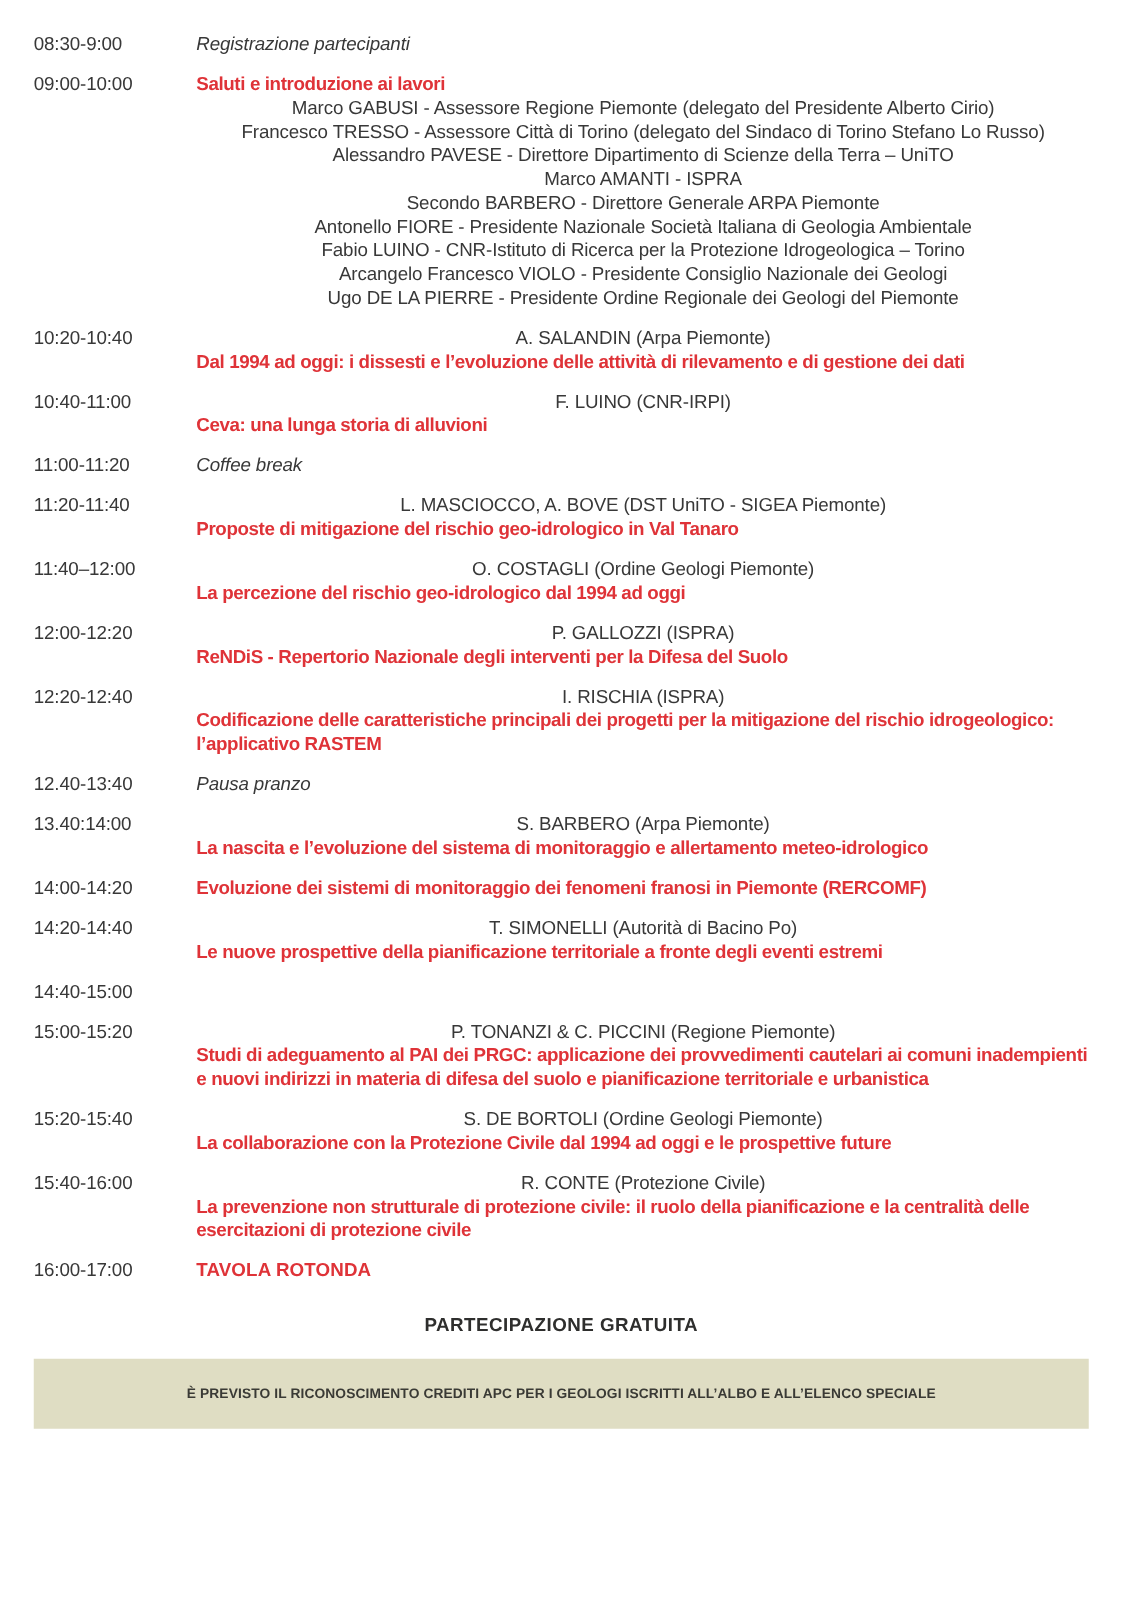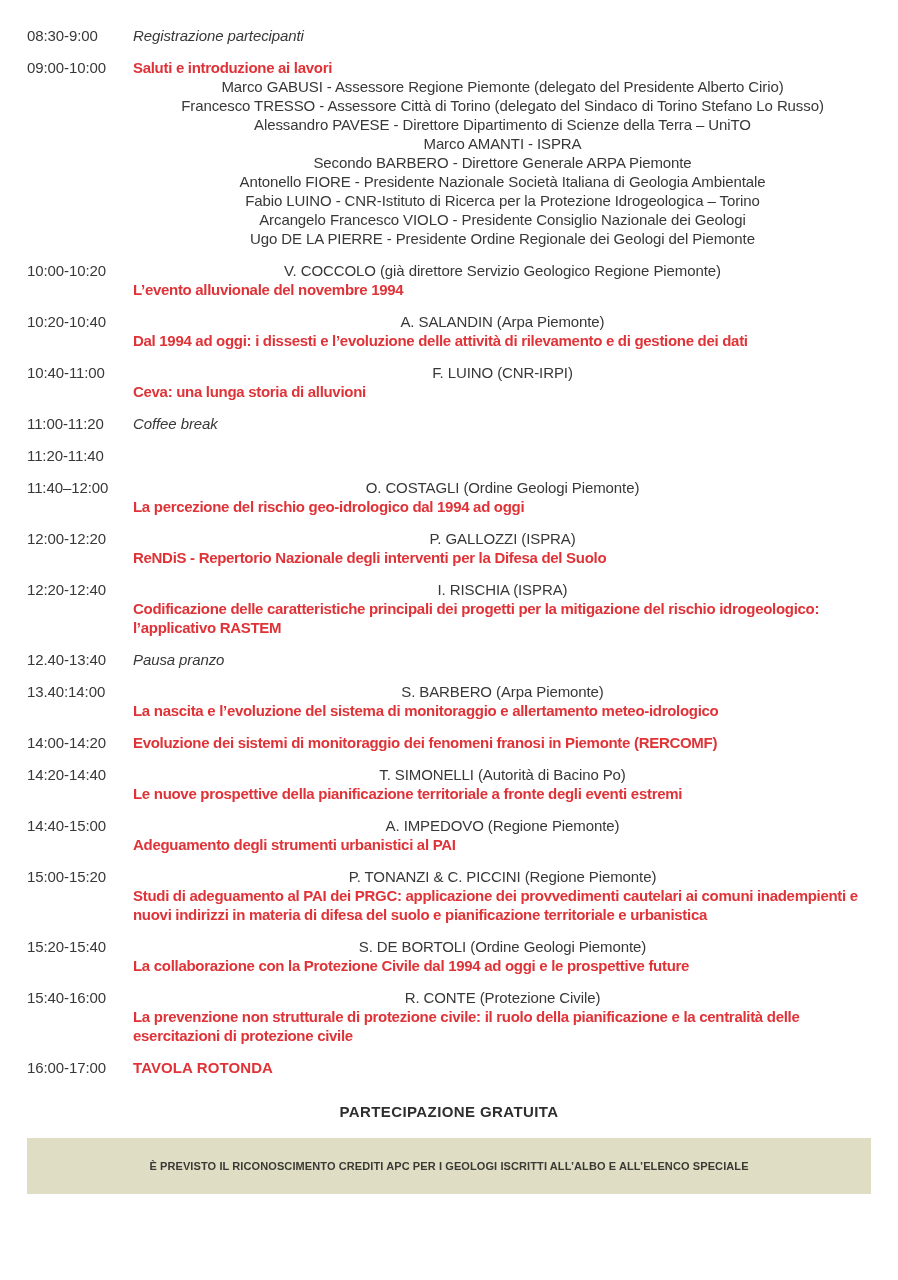--- a/index.html
+++ b/index.html
@@ -29,20 +29,21 @@
   .time{
     flex:0 0 106px;
     width:106px;
     letter-spacing:-0.1px;
     white-space:nowrap;
   }
   .content{
     flex:1;
     min-width:0;
     letter-spacing:-0.1px;
+    margin-left:24px;
   }
   .note{
     font-style:italic;
   }
   .speaker{
     color:var(--text);
     text-align:center;
   }
   .title{
     color:var(--accent-red);
@@ -92,27 +93,20 @@
       <div class="speaker">Alessandro PAVESE - Direttore Dipartimento di Scienze della Terra – UniTO</div>
       <div class="speaker">Marco AMANTI - ISPRA</div>
       <div class="speaker">Secondo BARBERO - Direttore Generale ARPA Piemonte</div>
       <div class="speaker">Antonello FIORE - Presidente Nazionale Società Italiana di Geologia Ambientale</div>
       <div class="speaker">Fabio LUINO - CNR-Istituto di Ricerca per la Protezione Idrogeologica – Torino</div>
       <div class="speaker">Arcangelo Francesco VIOLO - Presidente Consiglio Nazionale dei Geologi</div>
       <div class="speaker">Ugo DE LA PIERRE - Presidente Ordine Regionale dei Geologi del Piemonte</div>
     </div>
   </div>
 
-  <div class="row">
-    <div class="time">10:00-10:20</div>
-    <div class="content">
-      <div class="speaker">V. COCCOLO (già direttore Servizio Geologico Regione Piemonte)</div>
-      <div class="title">L’evento alluvionale del novembre 1994</div>
-    </div>
-  </div>
 
   <div class="row">
     <div class="time">10:20-10:40</div>
     <div class="content">
       <div class="speaker">A. SALANDIN (Arpa Piemonte)</div>
       <div class="title">Dal 1994 ad oggi: i dissesti e l’evoluzione delle attività di rilevamento e di gestione dei dati</div>
     </div>
   </div>
 
   <div class="row">
@@ -125,20 +119,24 @@
 
   <div class="row">
     <div class="time">11:00-11:20</div>
     <div class="content">
       <div class="note">Coffee break</div>
     </div>
   </div>
 
   <div class="row">
     <div class="time">11:20-11:40</div>
+    <div class="content">
+      <div class="speaker">L. MASCIOCCO, A. BOVE (DST UniTO - SIGEA Piemonte)</div>
+      <div class="title">Proposte di mitigazione del rischio geo-idrologico in Val Tanaro</div>
+    </div>
   </div>
 
   <div class="row">
     <div class="time">11:40–12:00</div>
     <div class="content">
       <div class="speaker">O. COSTAGLI (Ordine Geologi Piemonte)</div>
       <div class="title">La percezione del rischio geo-idrologico dal 1994 ad oggi</div>
     </div>
   </div>
 
@@ -183,24 +181,20 @@
   <div class="row">
     <div class="time">14:20-14:40</div>
     <div class="content">
       <div class="speaker">T. SIMONELLI (Autorità di Bacino Po)</div>
       <div class="title">Le nuove prospettive della pianificazione territoriale a fronte degli eventi estremi</div>
     </div>
   </div>
 
   <div class="row">
     <div class="time">14:40-15:00</div>
-    <div class="content">
-      <div class="speaker">A. IMPEDOVO (Regione Piemonte)</div>
-      <div class="title">Adeguamento degli strumenti urbanistici al PAI</div>
-    </div>
   </div>
 
   <div class="row">
     <div class="time">15:00-15:20</div>
     <div class="content">
       <div class="speaker">P. TONANZI &amp; C. PICCINI (Regione Piemonte)</div>
       <div class="title">Studi di adeguamento al PAI dei PRGC: applicazione dei provvedimenti cautelari ai comuni inadempienti e nuovi indirizzi in materia di difesa del suolo e pianificazione territoriale e urbanistica</div>
     </div>
   </div>
 

